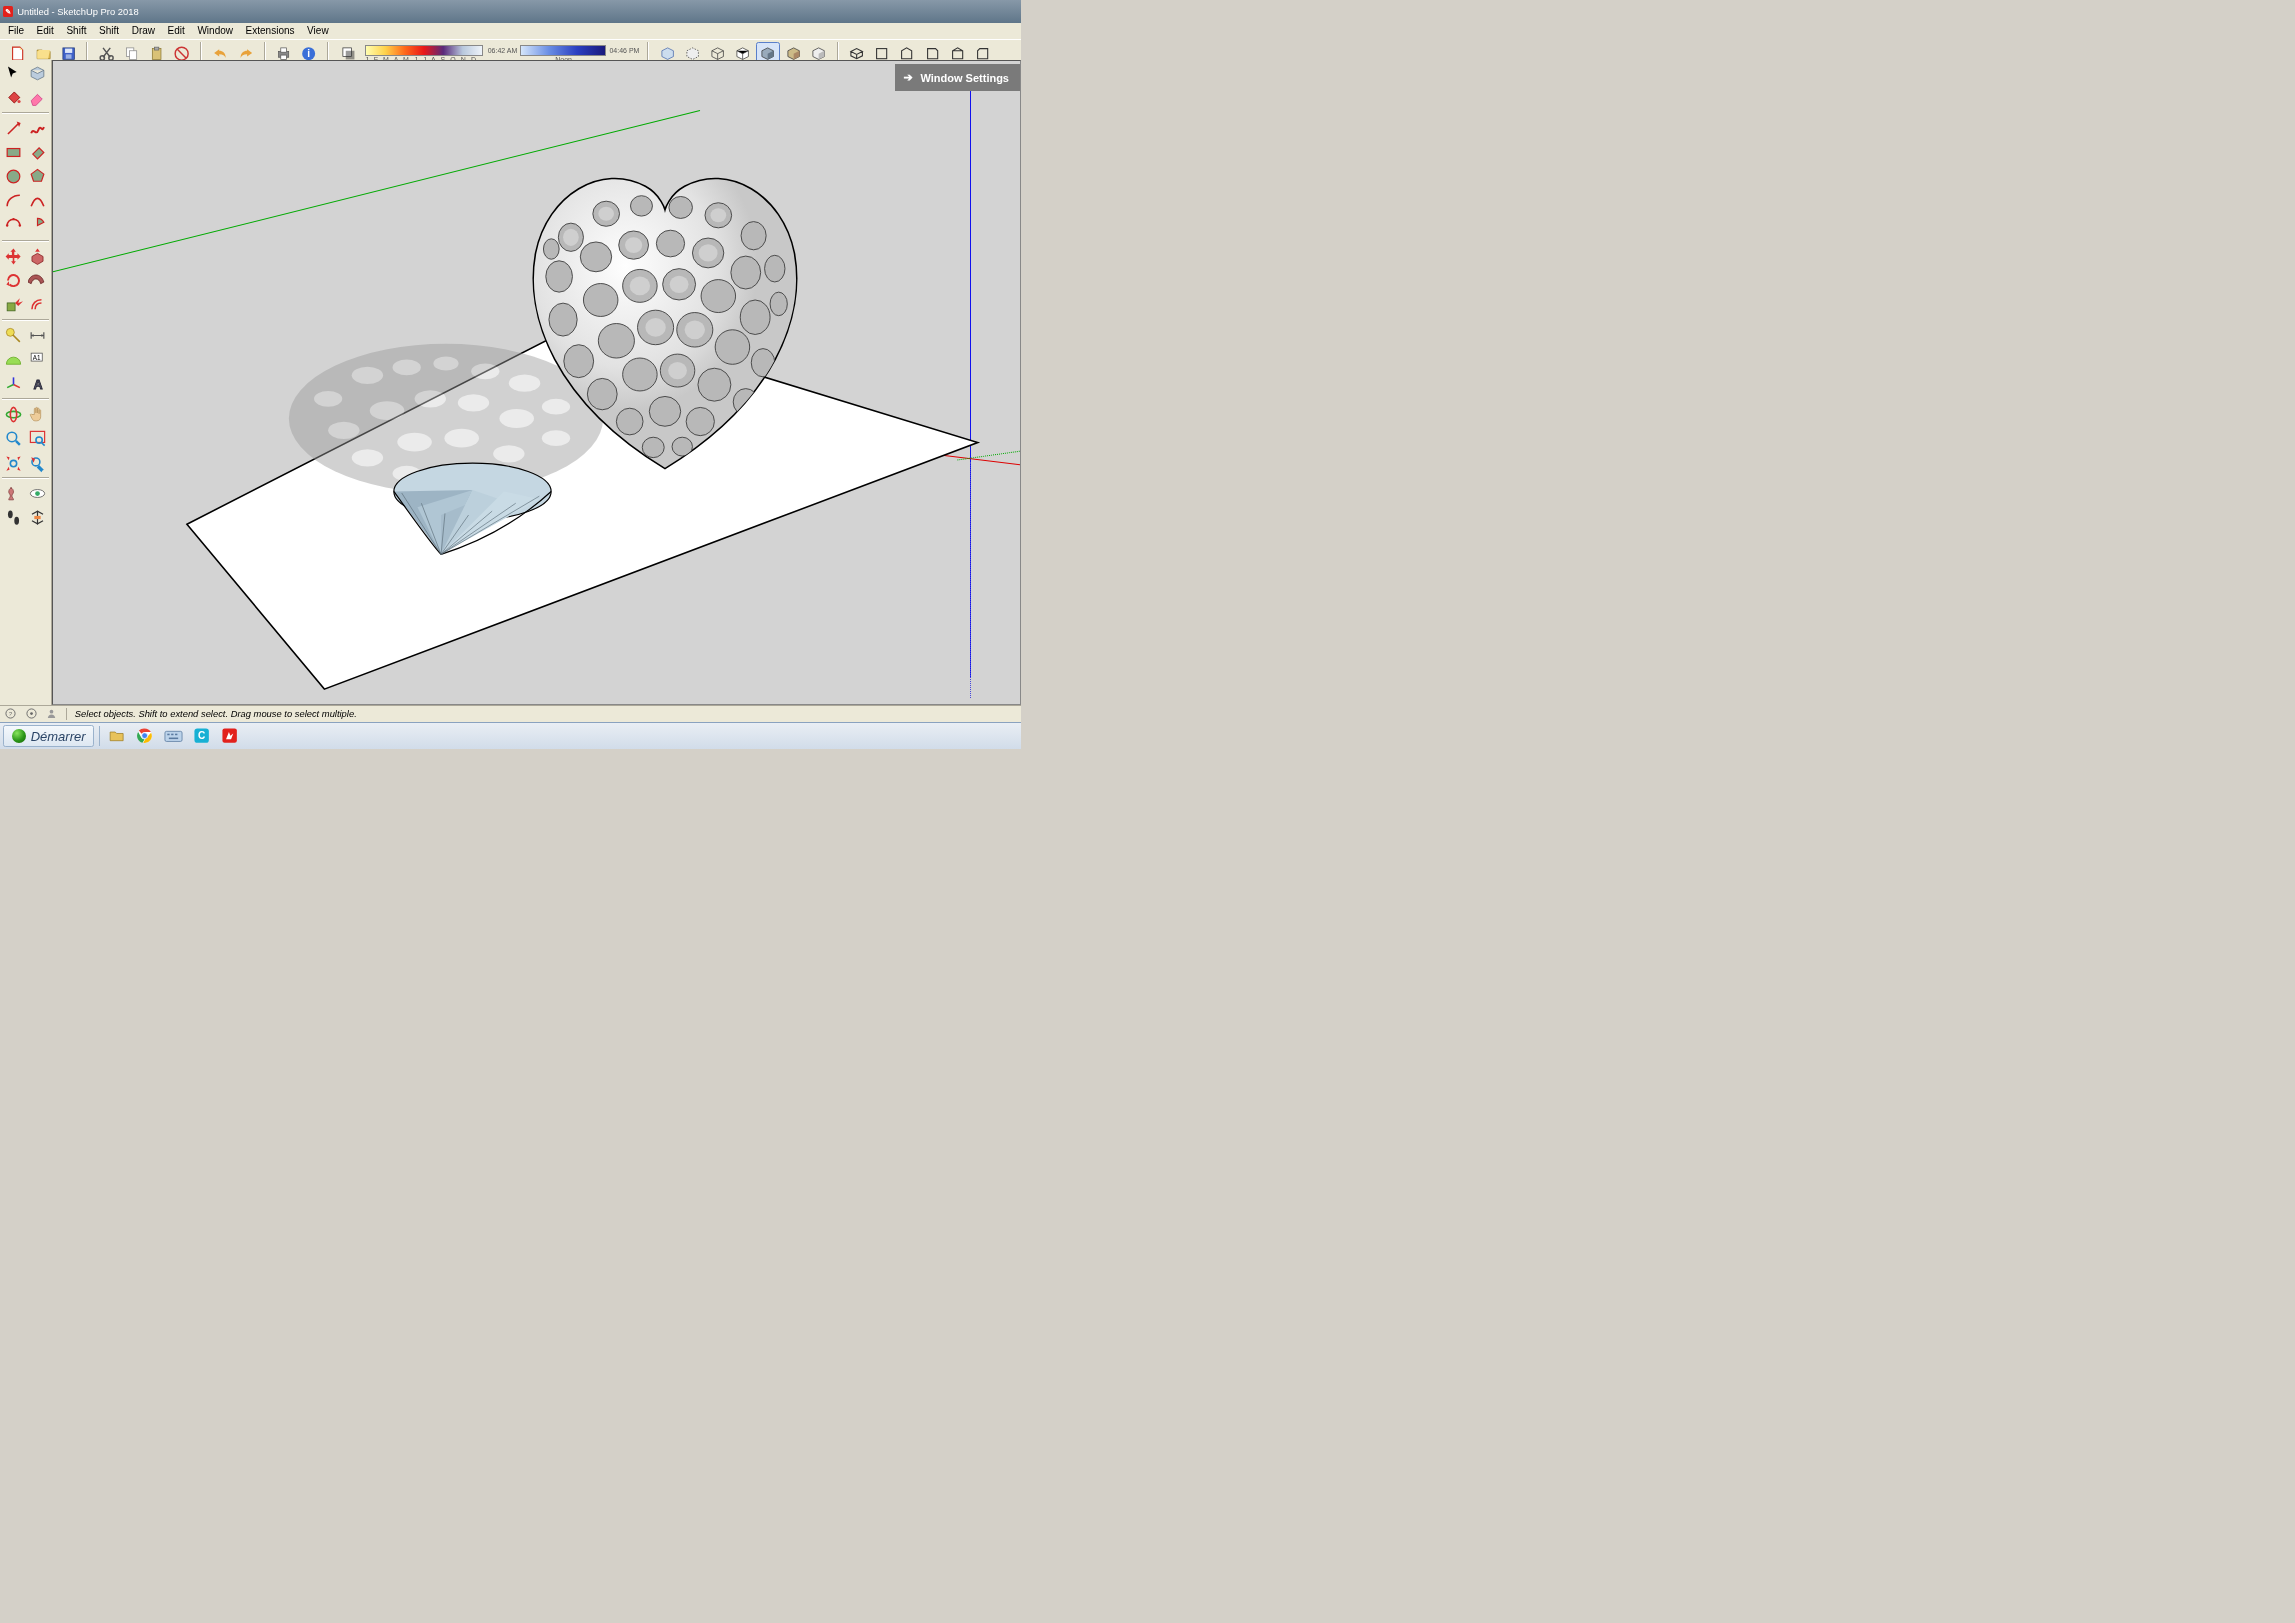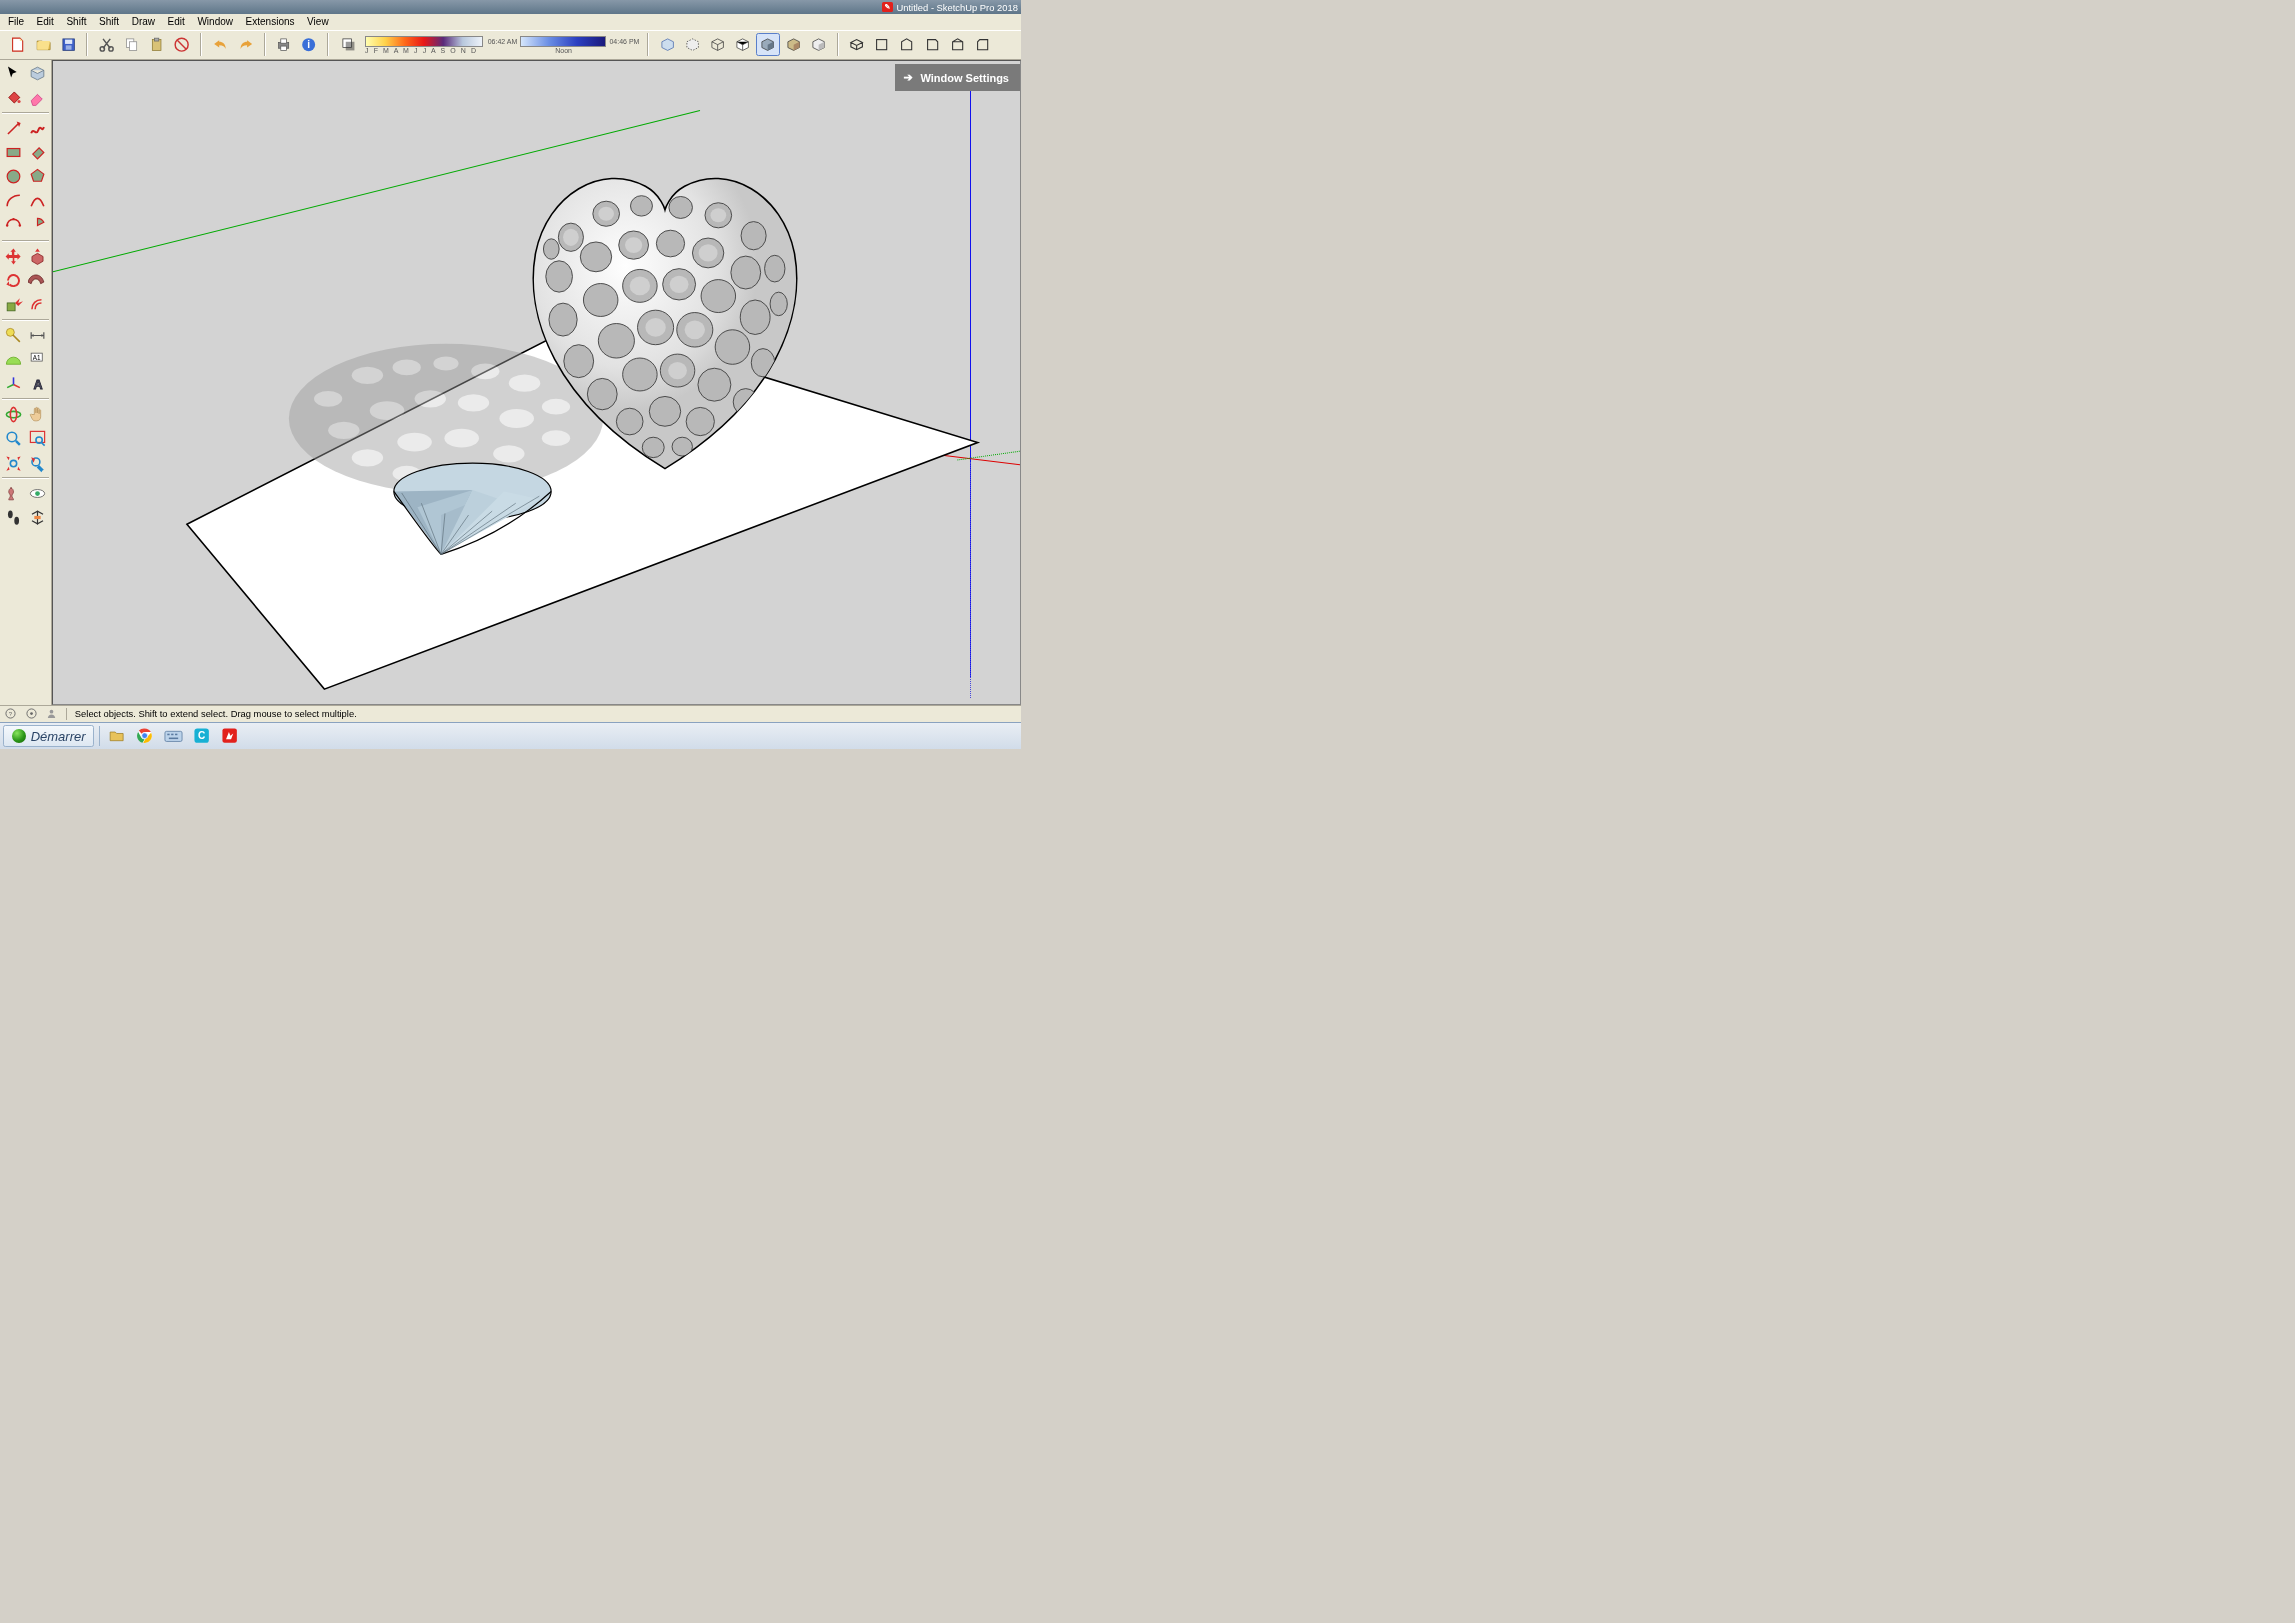--- a/index.html
+++ b/index.html
@@ -1,18 +1,18 @@
 <!DOCTYPE html>
 <html style="font-size:12.6px"><head>
 <meta charset="utf-8">
 <style>
 * { box-sizing: border-box; margin: 0; padding: 0; }
 body { font-family: Tahoma, "Segoe UI", sans-serif; font-size: 8.6px; background: #d4d0c8; width: 1021px; height: 722px; overflow: hidden; position: relative; user-select: none; }
 
-.title-bar { height: 14px; background: linear-gradient(to bottom,#8798a8,#5f7689); color: #fff; display: flex; align-items: center; padding: 0 3.1px; font-size: 9.4px; justify-content: flex-end; }
+.title-bar { height: 23px; background: linear-gradient(to bottom,#8798a8,#5f7689); color: #fff; display: flex; align-items: center; padding: 0 3.1px; font-size: 9.4px; }
 .title-bar .logo { width: 10.2px; height: 10.2px; background: #e2211c; border-radius: 1.6px; margin-right: 3.9px; display:flex;align-items:center;justify-content:center;color:#fff;font-size:7px;font-weight:bold;}
 
 .menu-bar { height: 15.7px; background: #ece9d8; display: flex; align-items: center; padding: 0 1.6px; font-size: 10px; color: #000; }
 .menu-bar .item { padding: 1.6px 6.3px; cursor: default; }
 
 .main-toolbar { height: 30px; background: #ece9d8; border-top: 0.8px solid #fff; border-bottom: 0.8px solid #aca899; display: flex; align-items: center; padding: 0 3.1px; gap: 1.6px; }
 .tb-group { display: flex; gap: 1.6px; padding: 0 3.1px; }
 .tb-sep { width: 1.6px; height: 23.6px; border-left:0.8px solid #aca899; border-right:0.8px solid #fff; margin: 0 1.6px; }
 .tb-btn { width: 23.6px; height: 23.6px; border: 0.8px solid transparent; border-radius: 2.4px; display: flex; align-items: center; justify-content: center; cursor: default; }
 .tb-btn svg { width: 17.3px; height: 17.3px; }
@@ -38,21 +38,21 @@
 .axis-dot-b { position:absolute; border-left:0.8px dotted #44d; height:236px; top:401px; right:49px;}
 .ground { position:absolute; top:259px; left:130px; width:801px; height:377px; }
 .ground svg { width:100%; height:100%; overflow:visible;}
 
 .heart { position:absolute; top:90px; left:463px; width:298px; height:330px; }
 .heart-shadow { position:absolute; top:275px; left:228px; width:330px; height:165px; opacity:.45; }
 .cone { position:absolute; top:399px; left:333px; width:173px; height:102px; }
 
 .window-settings { position:absolute; top:3.1px; right:0; height:27px; background:#7a7a7a; color:#fff; display:flex; align-items:center; padding:0 11px 0 7.9px; font-size:11px; font-weight:bold; gap:7.9px;}
 
-.status-bar { position:absolute; bottom:0; left:0; right:0; height:17.3px; background:#ece9d8; border-top:0.8px solid #aca899; display:flex; align-items:center; padding:0 4.7px; font-size:9.4px; color:#000; gap:7.9px;}
+.status-bar { position:absolute; bottom:0; left:0; right:0; height:17.3px; background:#ece9d8; border-top:0.8px solid #aca899; display:flex; align-items:center; padding:0 4.7px; font-size:9.4px; color:#000; gap:7.9px;font-style:italic;}
 .status-bar .sep { width:0.8px; height:12.6px; background:#aca899;}
 .status-ico { width:12.6px;height:12.6px; display:flex;align-items:center;justify-content:center;}
 
 .taskbar { position:absolute; bottom:-27px; left:0; right:0; height:27px; background: linear-gradient(to bottom,#e9eef4,#d1dce9); display:flex; align-items:center; padding:0 3.1px; gap:4.7px; border-top:0.8px solid #8aa2bf;}
 body { height: 749px; }
 .workspace { bottom: 44px; }
 .status-bar { bottom: 27px; }
 .taskbar { bottom:0;}
 .start-btn { height:22px; padding:0 7.9px; display:flex; align-items:center; gap:4.7px; background:linear-gradient(to bottom,#f4f8fc,#dde7f2); border:0.8px solid #9ab2cc; border-radius:2.4px; font-size:13px; font-style:italic; color:#2a4466;}
 .start-orb { width:14px;height:14px;border-radius:50%; background: radial-gradient(circle at 35% 30%,#87e45c,#2a9618 55%,#176108);}

